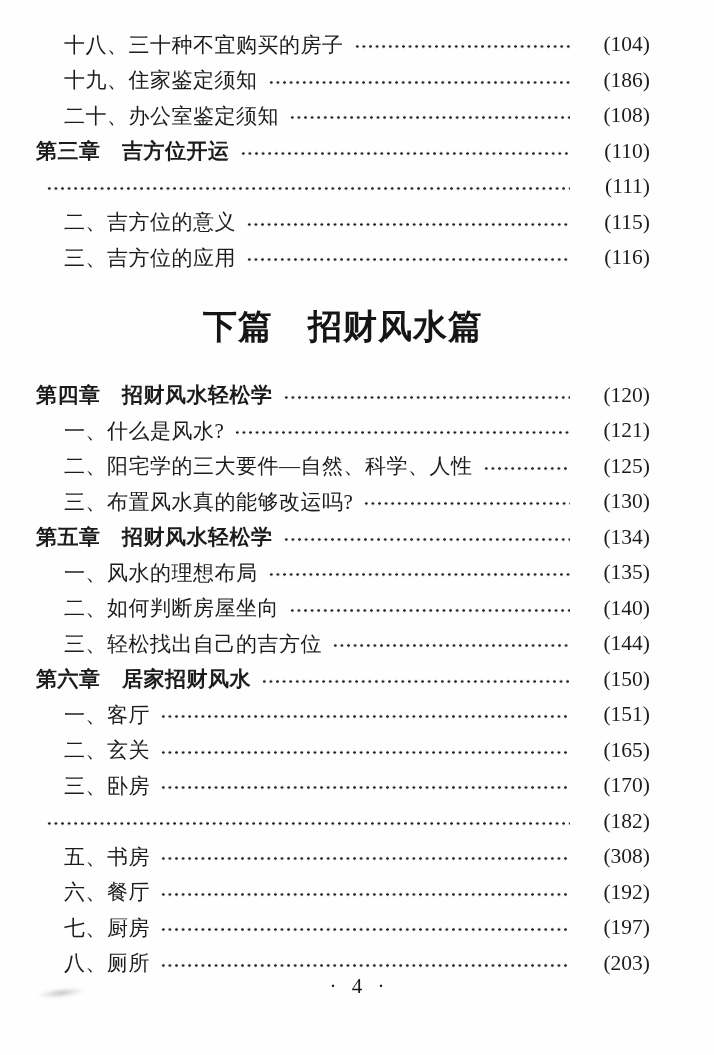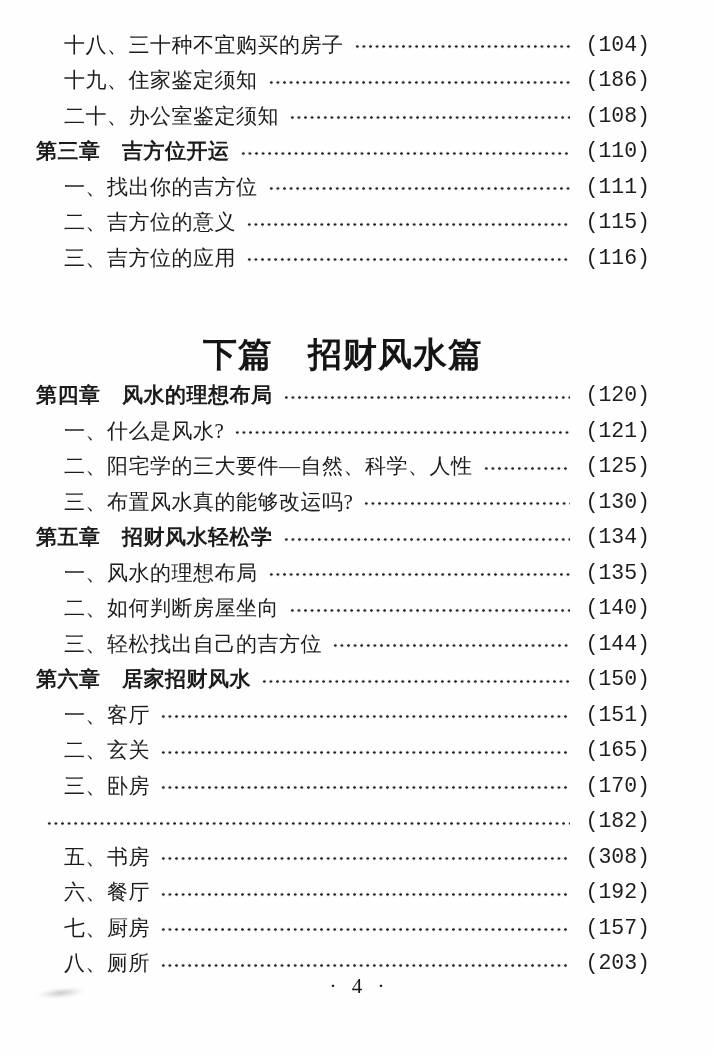--- a/index.html
+++ b/index.html
@@ -52,26 +52,26 @@
     background-size: 6.6px 6.6px;
     background-repeat: repeat-x;
     background-position: 0 62%;
     min-width: 14px;
   }
   .pagenum {
     flex: 0 0 auto;
     min-width: 72px;
     text-align: right;
     font-size: 21.5px;
-    font-family: Liberation Mono, monospace;
+    font-family: Liberation Serif, serif;
   }
   .part-heading-block {
     height: 102px;
     display: flex;
-    align-items: flex-end;
+    align-items: center;
     justify-content: center;
   }
   .part-heading {
     font-family: "DejaVu Sans", "Liberation Sans", sans-serif;
     font-weight: bold;
     font-size: 34px;
     letter-spacing: 1px;
     color: #151515;
   }
   .footer {
@@ -117,21 +117,20 @@
     <span class="label">二十、办公室鉴定须知</span>
     <span class="leader"></span>
     <span class="pagenum">(108)</span>
   </div>
         <div class="toc-row chapter">
     <span class="label">第三章　吉方位开运</span>
     <span class="leader"></span>
     <span class="pagenum">(110)</span>
   </div>
         <div class="toc-row item">
-    <span class="label">一、找出你的吉方位</span>
     <span class="leader"></span>
     <span class="pagenum">(111)</span>
   </div>
         <div class="toc-row item">
     <span class="label">二、吉方位的意义</span>
     <span class="leader"></span>
     <span class="pagenum">(115)</span>
   </div>
         <div class="toc-row item">
     <span class="label">三、吉方位的应用</span>
@@ -139,21 +138,21 @@
     <span class="pagenum">(116)</span>
   </div>
       </div>
 
     <div class="part-heading-block">
       <span class="part-heading">下篇　招财风水篇</span>
     </div>
 
     <div id="toc-bottom">
         <div class="toc-row chapter">
-    <span class="label">第四章　风水的理想布局</span>
+    <span class="label">第四章　招财风水轻松学</span>
     <span class="leader"></span>
     <span class="pagenum">(120)</span>
   </div>
         <div class="toc-row item">
     <span class="label">一、什么是风水?</span>
     <span class="leader"></span>
     <span class="pagenum">(121)</span>
   </div>
         <div class="toc-row item">
     <span class="label">二、阳宅学的三大要件—自然、科学、人性</span>
@@ -215,21 +214,21 @@
     <span class="pagenum">(308)</span>
   </div>
         <div class="toc-row item">
     <span class="label">六、餐厅</span>
     <span class="leader"></span>
     <span class="pagenum">(192)</span>
   </div>
         <div class="toc-row item">
     <span class="label">七、厨房</span>
     <span class="leader"></span>
-    <span class="pagenum">(157)</span>
+    <span class="pagenum">(197)</span>
   </div>
         <div class="toc-row item">
     <span class="label">八、厕所</span>
     <span class="leader"></span>
     <span class="pagenum">(203)</span>
   </div>
       </div>
 
   </div>
 

